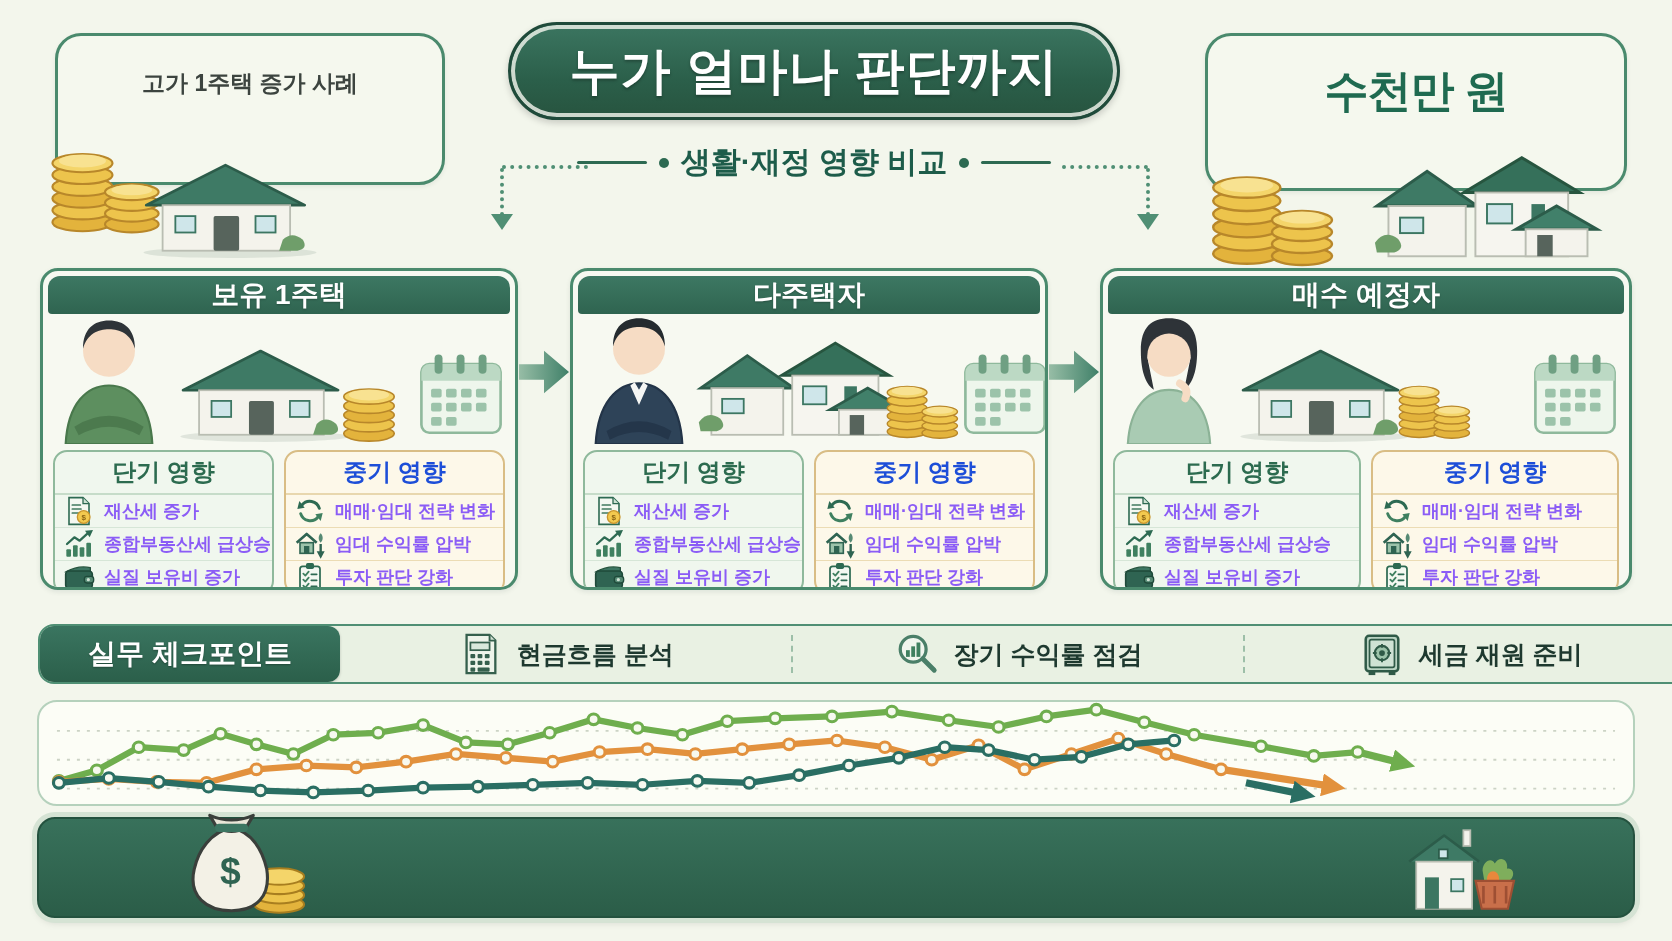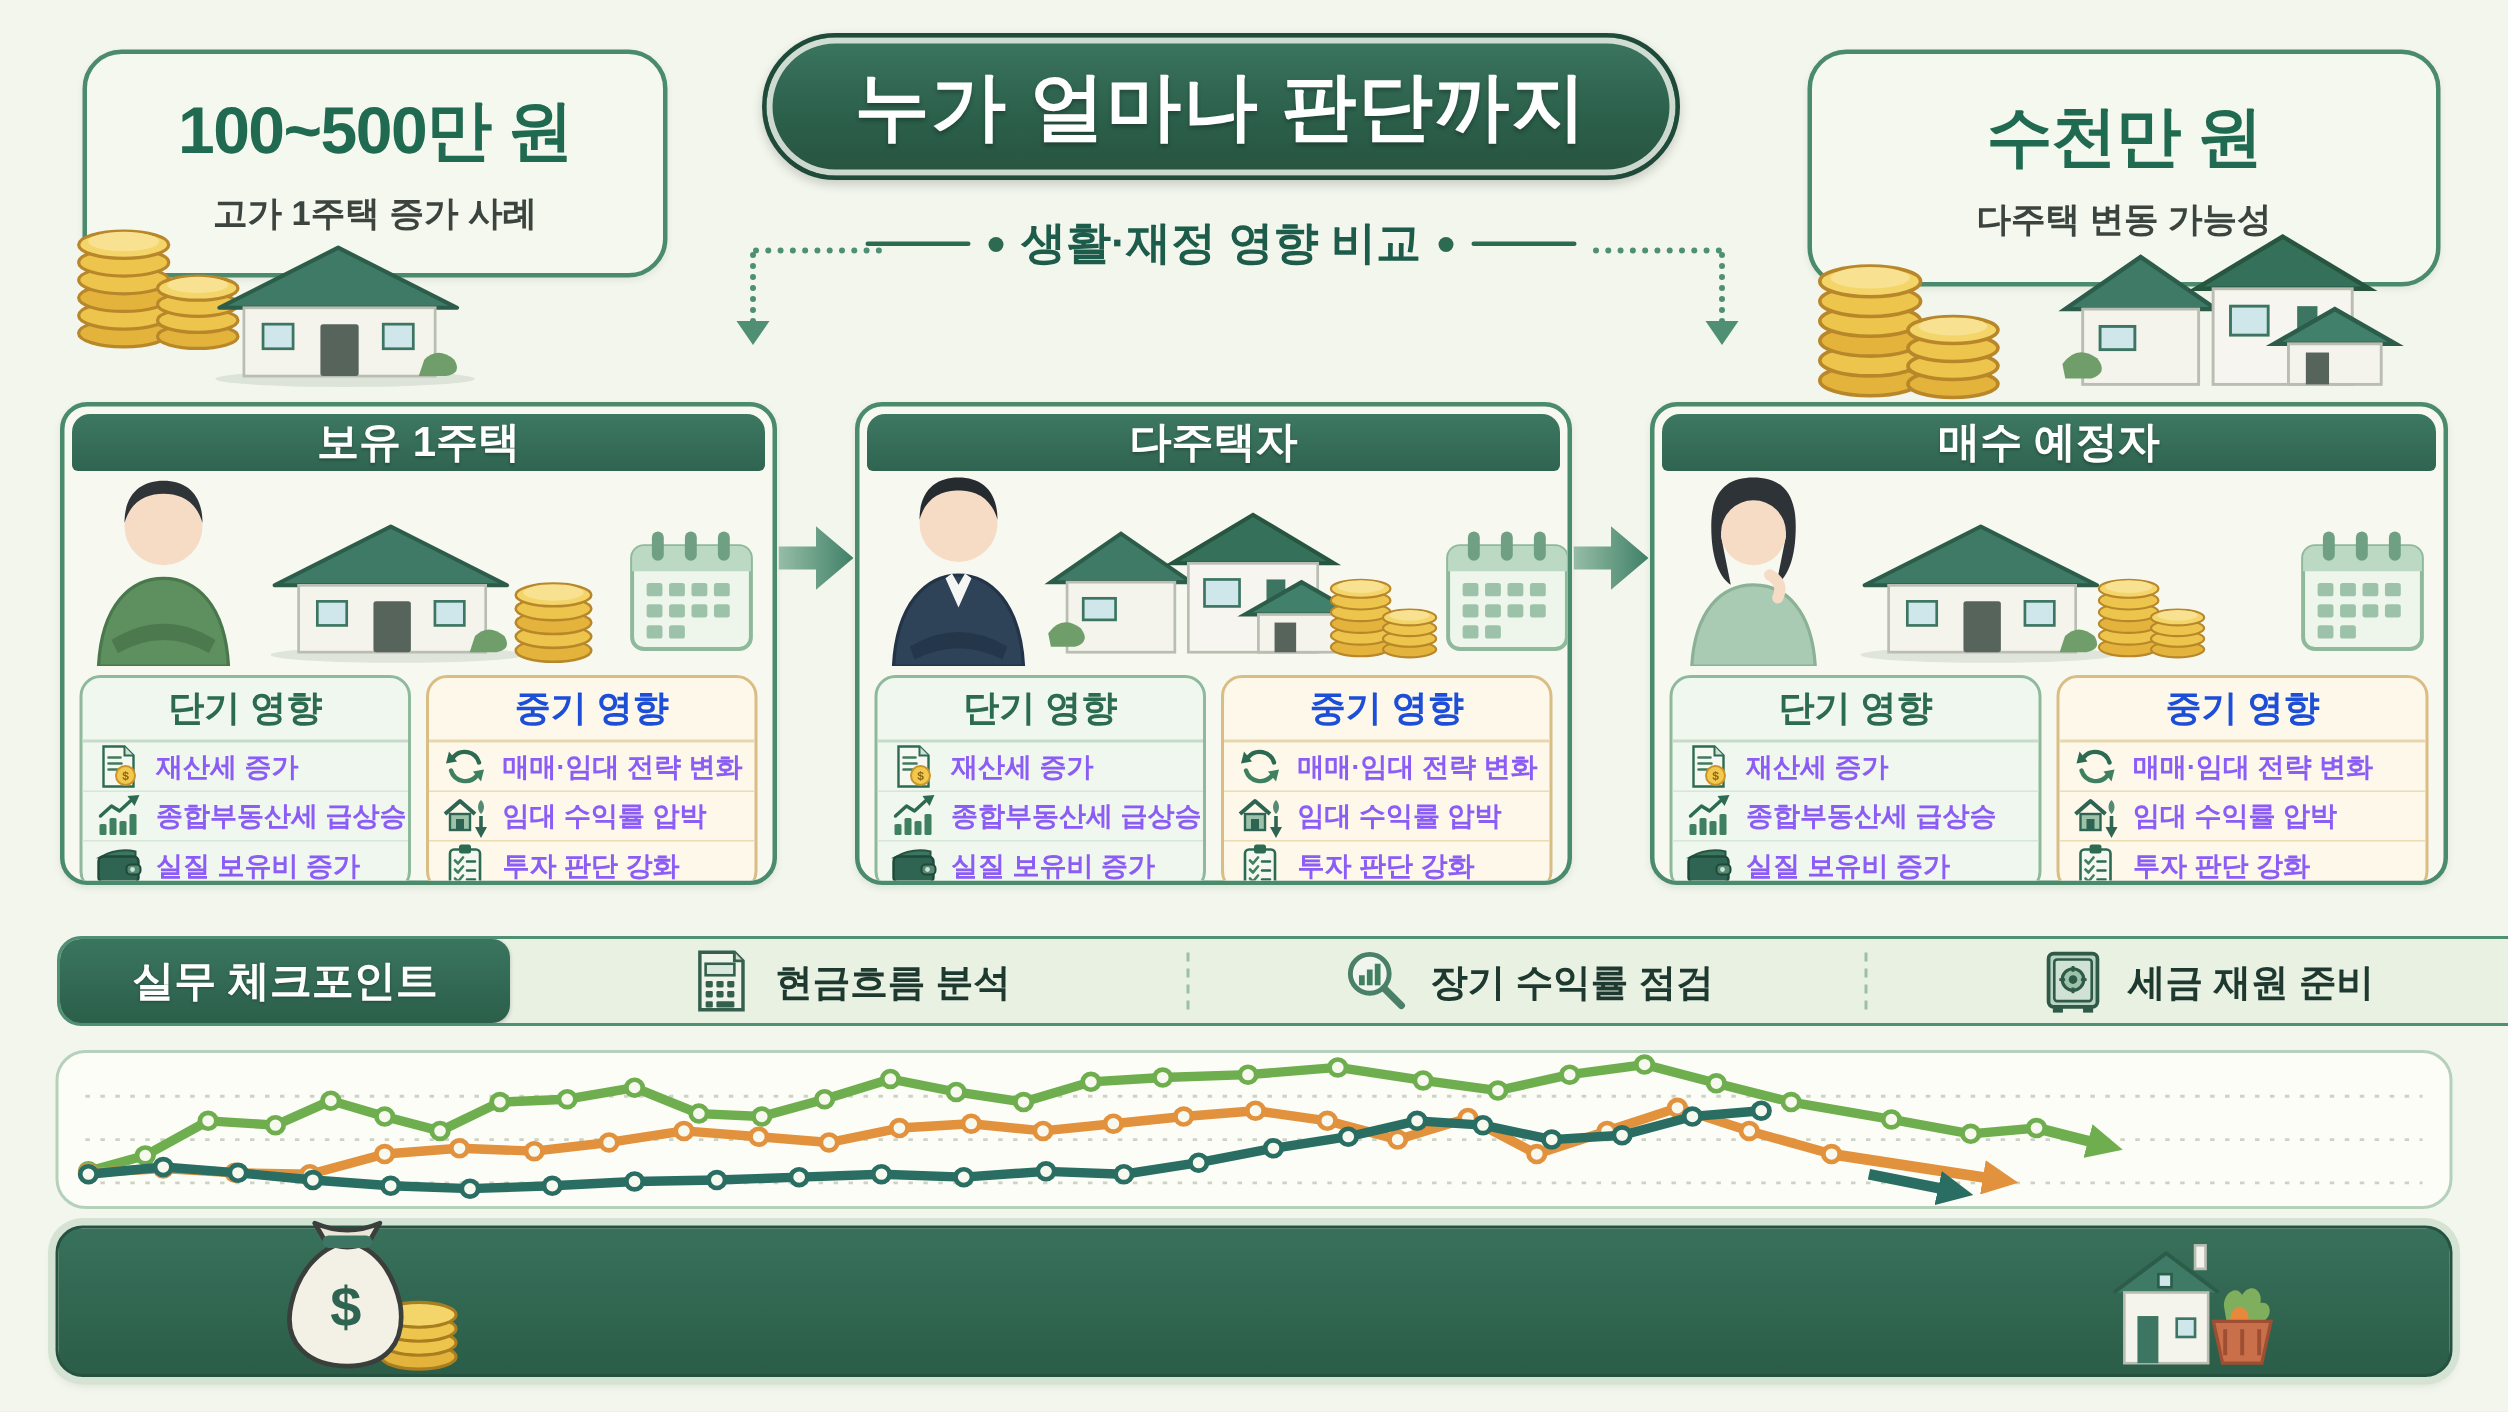--- a/index.html
+++ b/index.html
@@ -98,21 +98,20 @@
   .footer-icon{position:absolute;}
   .footer-icon.left{left:135px;top:-14px;width:142px;height:114px;}
   .footer-icon.right{right:108px;top:6px;width:132px;height:96px;}
 </style>
 </head>
 <body>
 
 <div class="page">
 
   <div class="stat-box left">
-    <div class="stat-value">100~500만 원</div>
     <div class="stat-caption">고가 1주택 증가 사례</div>
   </div>
   <span class="ill coins-left" data-icon="coin-stack-double">
       <svg viewBox="0 0 110 110">
         <g>
           <ellipse cx="34" cy="98" rx="28" ry="8.5" fill="#e3b33c" stroke="#b8872a" stroke-width="2"></ellipse>
           <ellipse cx="34" cy="87" rx="28" ry="8.5" fill="#edc44c" stroke="#b8872a" stroke-width="2"></ellipse>
           <ellipse cx="34" cy="76" rx="28" ry="8.5" fill="#e3b33c" stroke="#b8872a" stroke-width="2"></ellipse>
           <ellipse cx="34" cy="65" rx="28" ry="8.5" fill="#edc44c" stroke="#b8872a" stroke-width="2"></ellipse>
           <ellipse cx="34" cy="54" rx="28" ry="8.5" fill="#edc44c" stroke="#b8872a" stroke-width="2"></ellipse>
@@ -146,21 +145,20 @@
   <div class="subtitle-row">
     <span class="sub-line"></span>
     <span class="sub-dot"></span>
     <span class="subtitle">생활·재정 영향 비교</span>
     <span class="sub-dot"></span>
     <span class="sub-line"></span>
   </div>
 
   <div class="stat-box right">
     <div class="stat-value">수천만 원</div>
-    <div class="stat-caption">다주택 변동 가능성</div>
   </div>
   <span class="ill coins-right" data-icon="coin-stack-double">
       <svg viewBox="0 0 110 110">
         <g>
           <ellipse cx="34" cy="98" rx="28" ry="8.5" fill="#e3b33c" stroke="#b8872a" stroke-width="2"></ellipse>
           <ellipse cx="34" cy="87" rx="28" ry="8.5" fill="#edc44c" stroke="#b8872a" stroke-width="2"></ellipse>
           <ellipse cx="34" cy="76" rx="28" ry="8.5" fill="#e3b33c" stroke="#b8872a" stroke-width="2"></ellipse>
           <ellipse cx="34" cy="65" rx="28" ry="8.5" fill="#edc44c" stroke="#b8872a" stroke-width="2"></ellipse>
           <ellipse cx="34" cy="54" rx="28" ry="8.5" fill="#edc44c" stroke="#b8872a" stroke-width="2"></ellipse>
           <ellipse cx="34" cy="43" rx="28" ry="8.5" fill="#f4d56a" stroke="#b8872a" stroke-width="2"></ellipse>

